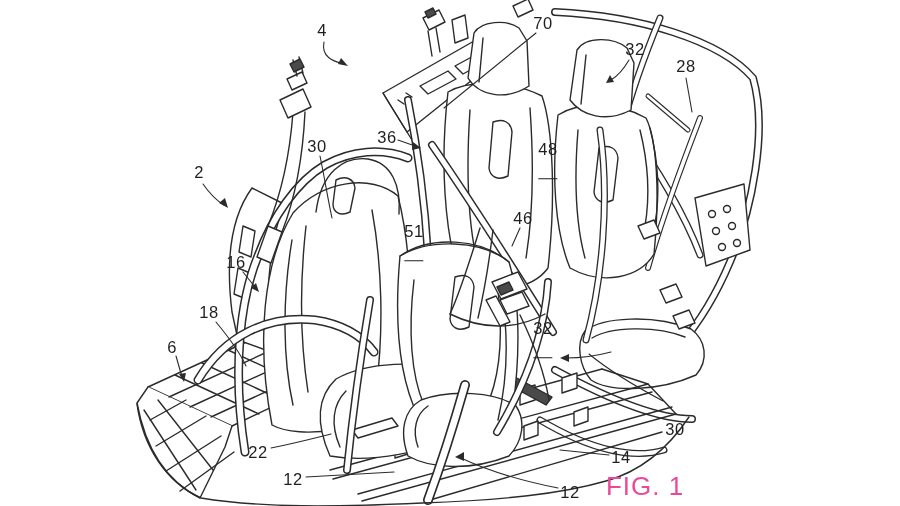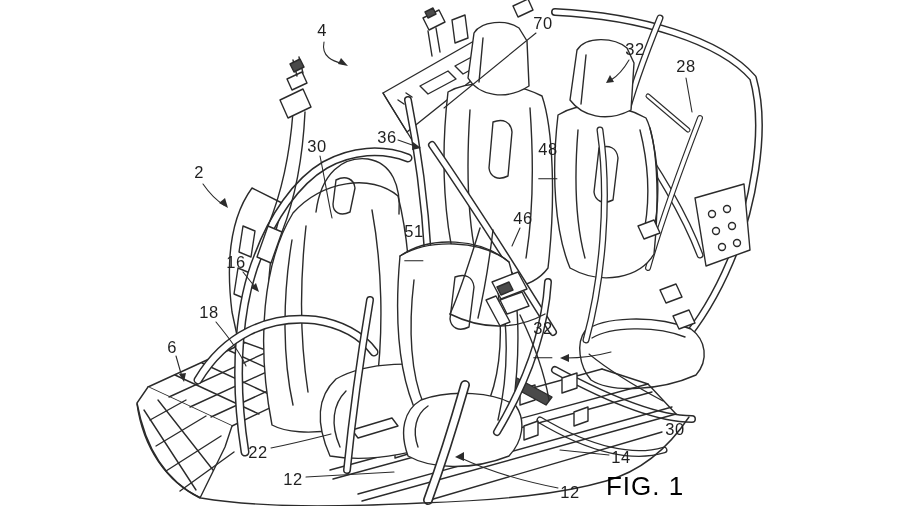--- a/index.html
+++ b/index.html
@@ -11,21 +11,21 @@
   .ref-label{
     position:absolute;transform:translate(-50%,-50%);
     font-family:"Liberation Sans", sans-serif;
     font-size:16.5px;color:#1f1f1f;line-height:1;white-space:nowrap;
     letter-spacing:0.5px;
   }
   .ref-label.underline{border-bottom:1.4px solid #1f1f1f;padding-bottom:20px;}
   .fig-caption{
     position:absolute;transform:translate(-50%,-50%);
     font-family:"Liberation Sans", sans-serif;
-    font-size:26px;color:#000000;letter-spacing:1px;white-space:nowrap;
+    font-size:26px;color:#ec4899;letter-spacing:1px;white-space:nowrap;
   }
 </style>
 </head>
 <body>
 
 <div class="stage">
 
   <svg width="900" height="506" viewBox="0 0 900 506">
     <g fill="none" stroke="#2b2b2b" stroke-width="1.4" stroke-linecap="round" stroke-linejoin="round">
 

